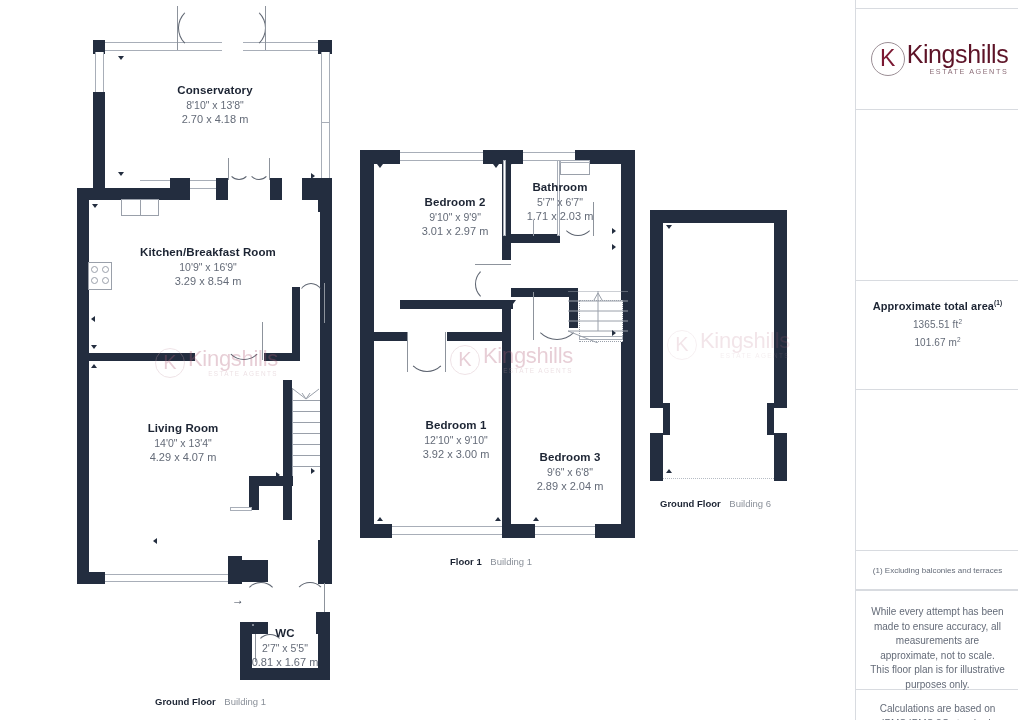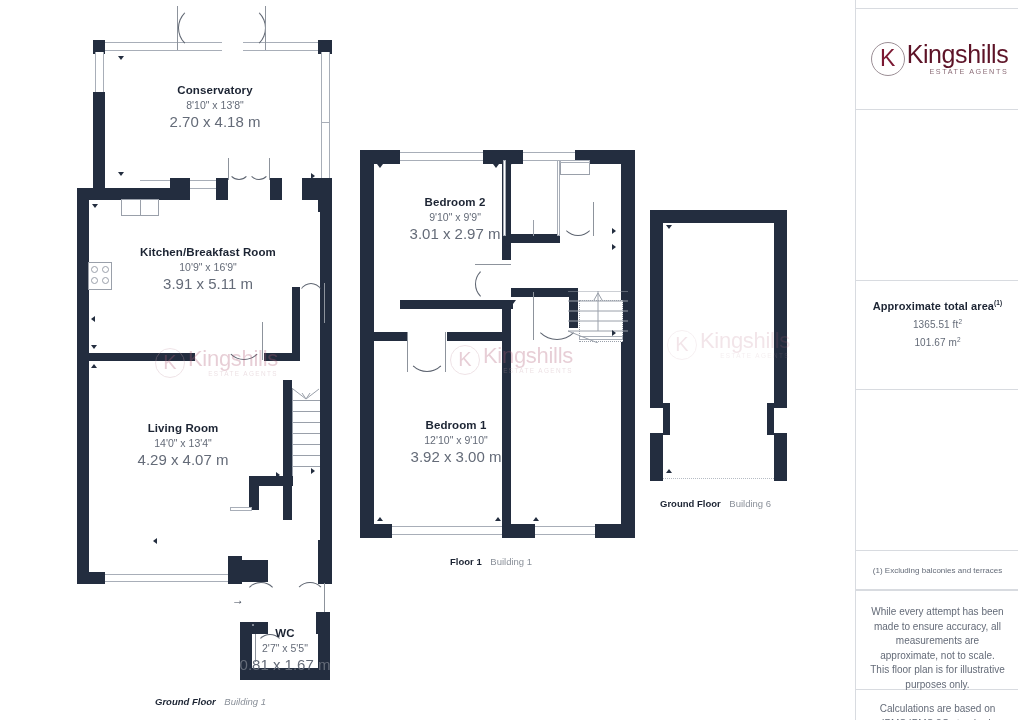--- a/index.html
+++ b/index.html
@@ -180,21 +180,21 @@
     letter-spacing: 0.1px;
     display: block;
   }
   .label .rimp {
     font-size: 10.5px;
     color: #646b78;
     display: block;
     margin-top: 1px;
   }
   .label .rmet {
-    font-size: 15px;
+    font-size: 11px;
     color: #646b78;
     display: block;
   }
 
   .floorcap {
     position: absolute;
     font-size: 9.5px;
     white-space: nowrap;
   }
   .floorcap .fc-floor { font-weight: bold; color: #1c2433; }
@@ -337,21 +337,21 @@
 
     <div class="fixture" style="left:88px; top:262px; width:24px; height:28px;"></div>
     <div class="hob-dot" style="left:91px; top:266px;"></div>
     <div class="hob-dot" style="left:102px; top:266px;"></div>
     <div class="hob-dot" style="left:91px; top:277px;"></div>
     <div class="hob-dot" style="left:102px; top:277px;"></div>
 
     <div class="label" style="left:110px; top:245px; width:196px;">
       <span class="rname">Kitchen/Breakfast Room</span>
       <span class="rimp">10'9" x 16'9"</span>
-      <span class="rmet">3.91 x 5.11 m</span>
+      <span class="rmet">3.29 x 8.54 m</span>
     </div>
 
     <div class="wall" style="left:77px; top:353px; width:118px; height:8px;"></div>
     <div class="wall" style="left:264px; top:353px; width:32px; height:8px;"></div>
     <div class="wall" style="left:292px; top:287px; width:8px; height:74px;"></div>
 
     <div class="door" style="left:225px; top:322px; width:38px; height:38px; border-color:transparent transparent #5d6470 transparent;"></div>
     <div class="doorleaf" style="left:262px; top:322px; width:1.4px; height:38px;"></div>
 
     <div class="door" style="left:296px; top:283px; width:30px; height:42px; border-color:#5d6470 transparent transparent transparent;"></div>
@@ -423,21 +423,21 @@
     <div class="watermark" style="left:155px; top:348px;">
       <div class="wm-circle">
         <span>K</span>
       </div>
       <div class="wm-text">
         <div class="wm-name">Kingshills</div>
         <div class="wm-sub">ESTATE AGENTS</div>
       </div>
     </div>
 
-    <div class="floorcap" style="left:155px; top:696px;font-style:italic;">
+    <div class="floorcap" style="left:155px; top:696px;">
       <span class="fc-floor">Ground Floor</span>
       <span class="fc-bld">Building 1</span>
     </div>
   </div>
 
   <div class="plan" style="left:355px; top:140px; width:290px; height:430px;">
 
     <div class="wall" style="left:5px; top:10px; width:40px; height:14px;"></div>
     <div class="wall" style="left:128px; top:10px; width:40px; height:14px;"></div>
     <div class="wall" style="left:220px; top:10px; width:60px; height:14px;"></div>
@@ -463,20 +463,25 @@
     <div class="door" style="left:206px; top:62px; width:34px; height:34px; border-color:transparent transparent #5d6470 transparent;"></div>
     <div class="doorleaf" style="left:238px; top:62px; width:1.4px; height:34px;"></div>
     <div class="thinwall" style="left:205px; top:20px; width:30px; height:3px;"></div>
 
     <div class="label" style="left:30px; top:195px; width:140px; position:absolute; top:55px;">
       <span class="rname">Bedroom 2</span>
       <span class="rimp">9'10" x 9'9"</span>
       <span class="rmet">3.01 x 2.97 m</span>
     </div>
 
+    <div class="label" style="left:150px; top:40px; width:110px;">
+      <span class="rname">Bathroom</span>
+      <span class="rimp">5'7" x 6'7"</span>
+      <span class="rmet">1.71 x 2.03 m</span>
+    </div>
 
     <div class="door" style="left:120px; top:126px; width:36px; height:36px; border-color:transparent transparent transparent #5d6470;"></div>
     <div class="doorleaf" style="left:120px; top:124px; width:36px; height:1.4px;"></div>
 
     <div class="wall" style="left:147px; top:160px; width:9px; height:32px;"></div>
     <div class="wall" style="left:5px; top:192px; width:48px; height:9px;"></div>
     <div class="wall" style="left:92px; top:192px; width:64px; height:9px;"></div>
     <div class="wall" style="left:147px; top:192px; width:9px; height:206px;"></div>
     <div class="wall" style="left:156px; top:148px; width:58px; height:9px;"></div>
     <div class="wall" style="left:214px; top:148px; width:9px; height:40px;"></div>
@@ -507,20 +512,25 @@
       <path d="M30 2 L26 9 M30 2 L34 9" fill="none" stroke="#9aa0aa" stroke-width="1"></path>
       <path d="M0 40 L30 52" fill="none" stroke="#9aa0aa" stroke-width="1"></path>
     </svg>
 
     <div class="label" style="left:26px; top:278px; width:150px;">
       <span class="rname">Bedroom 1</span>
       <span class="rimp">12'10" x 9'10"</span>
       <span class="rmet">3.92 x 3.00 m</span>
     </div>
 
+    <div class="label" style="left:155px; top:310px; width:120px;">
+      <span class="rname">Bedroom 3</span>
+      <span class="rimp">9'6" x 6'8"</span>
+      <span class="rmet">2.89 x 2.04 m</span>
+    </div>
 
     <div class="tick tick-d" style="left:22px; top:24px;"></div>
     <div class="tick tick-d" style="left:138px; top:24px;"></div>
     <div class="tick tick-d" style="left:152px; top:22px;"></div>
     <div class="tick tick-r" style="left:257px; top:88px;"></div>
     <div class="tick tick-d" style="left:150px; top:104px;"></div>
     <div class="tick tick-r" style="left:257px; top:104px;"></div>
     <div class="tick tick-d" style="left:155px; top:160px;"></div>
     <div class="tick tick-r" style="left:257px; top:190px;"></div>
     <div class="tick tick-u" style="left:22px; top:377px;"></div>

